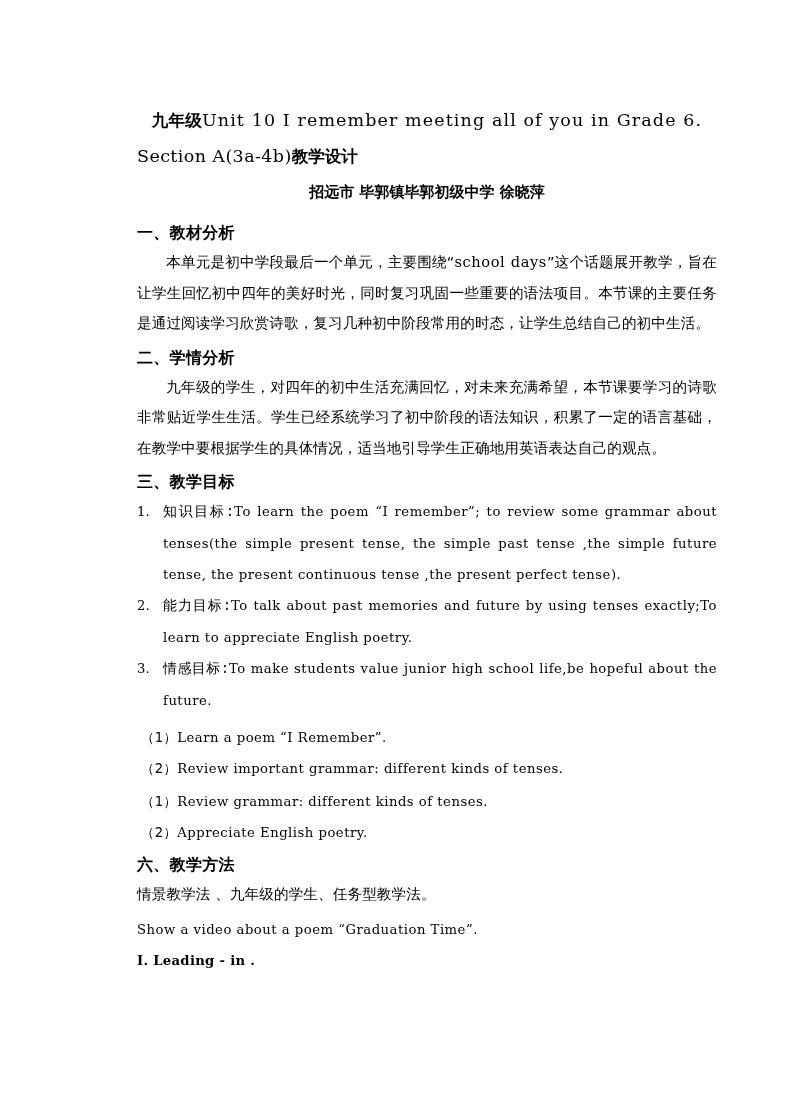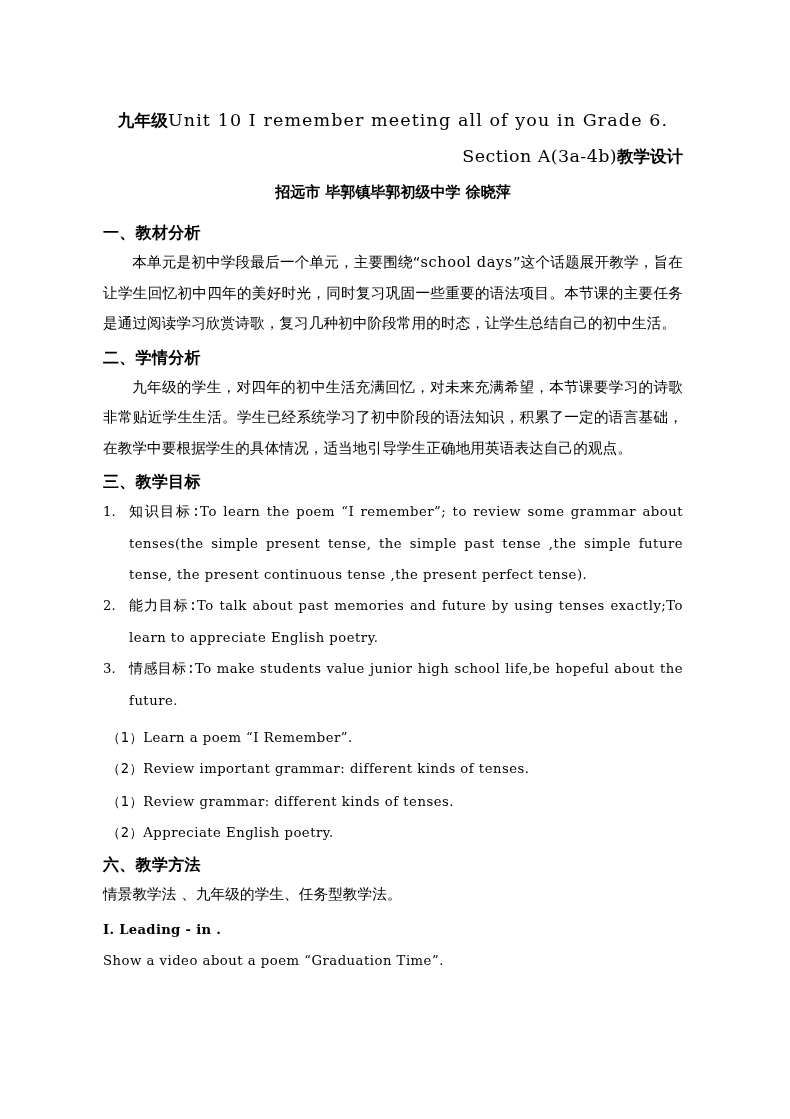--- a/index.html
+++ b/index.html
@@ -17,20 +17,21 @@
   .page {
     position: relative;
     width: 790px;
     height: 1119px;
     background: #ffffff;
     box-sizing: border-box;
     padding: 103px 107px 0 103px;
   }
   .content {
     width: 580px;
+    margin-left: 34px;
   }
 
   
   .doc-title-line {
     text-align: center;
     font-size: 17.5px;
     line-height: 34px;
     white-space: nowrap;
     letter-spacing: 0.2px;
   }
@@ -38,21 +39,21 @@
     font-family: "DejaVu Sans", sans-serif;
     font-weight: bold;
     font-size: 16.5px;
   }
   .doc-title-line .en {
     font-family: "DejaVu Serif", serif;
     font-weight: normal;
     letter-spacing: 1.1px;
   }
   .doc-subtitle-line {
-    text-align: right;
+    text-align: left;
     font-size: 17.5px;
     line-height: 36px;
     white-space: nowrap;
   }
   .doc-subtitle-line .en {
     font-family: "DejaVu Serif", serif;
     letter-spacing: 0.4px;
   }
   .doc-subtitle-line .zh-b {
     font-family: "DejaVu Sans", sans-serif;
@@ -197,17 +198,17 @@
     <p class="paren-item"><span class="pnum">（1）</span><span>Review grammar: different kinds of tenses.</span></p>
     <p class="paren-item"><span class="pnum">（2）</span><span>Appreciate English poetry.</span></p>
 
     <div class="sp-2"></div>
 
     <div class="sec-head">六、教学方法</div>
     <p class="zh-para">情景教学法 、九年级的学生、任务型教学法。</p>
 
     <div class="sp-4"></div>
 
+    <p class="en-line">Show a video about a poem “Graduation Time”.</p>
     <p class="en-line bold">I. Leading - in .</p>
-    <p class="en-line">Show a video about a poem “Graduation Time”.</p>
 
   </div>
 </div>
 
 </body></html>

